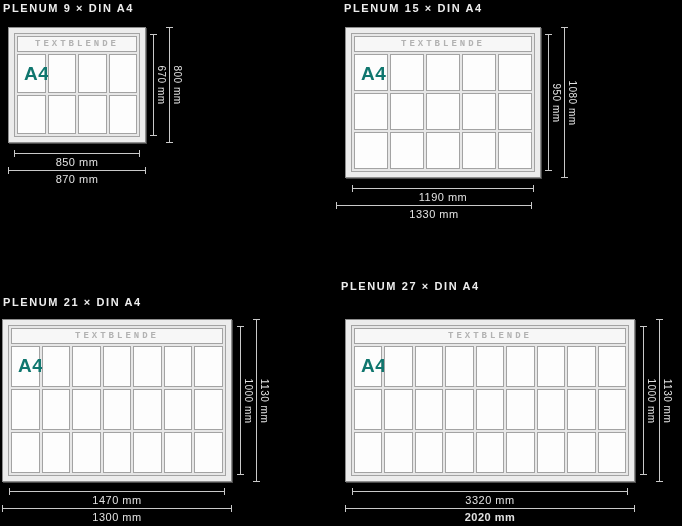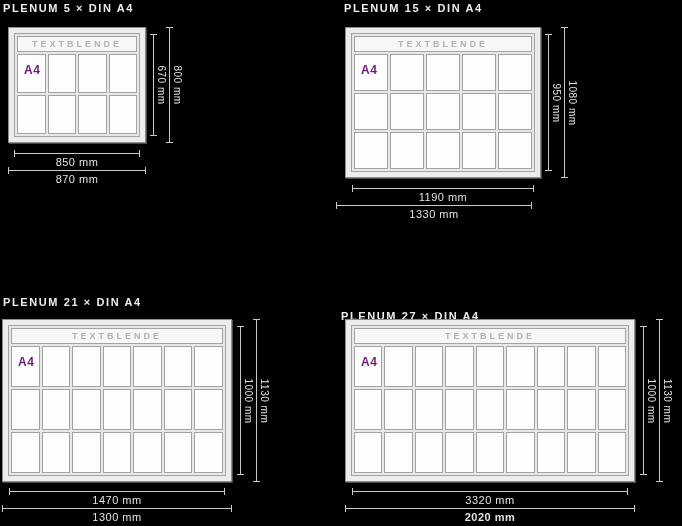--- a/index.html
+++ b/index.html
@@ -29,36 +29,36 @@
     padding:2px;gap:2px;
     box-sizing:border-box;
   }
   .textblende{
     height:16px;flex:0 0 16px;
     background:#f7f7f7;border:1px solid #a3a3a3;
     display:flex;align-items:center;justify-content:center;
     box-sizing:border-box;
   }
   .textblende span{
-    color:#b2b2b2;font-size:9px;font-weight:bold;letter-spacing:3px;
+    color:#b2b2b2;font-size:9px;font-weight:bold;letter-spacing:3px;font-family:Liberation Mono, monospace;
   }
   .grid{
     flex:1 1 auto;
     display:grid;
     grid-auto-rows:1fr;
     gap:2px;
   }
   .cell{
     background:#fdfdfd;border:1px solid #a3a3a3;
     box-sizing:border-box;
     position:relative;
   }
   .a4{
     position:absolute;left:6px;top:8px;
-    color:#701a75;font-size:12px;font-weight:bold;letter-spacing:0.5px;
+    color:#0f766e;font-size:19px;font-weight:bold;letter-spacing:0.5px;
   }
   
   .vdim{
     position:absolute;width:1px;background:#c9c9c9;
   }
   .vdim::before,.vdim::after{
     content:"";position:absolute;left:-3px;width:7px;height:1px;background:#c9c9c9;
   }
   .vdim::before{top:0;}
   .vdim::after{bottom:0;}
@@ -94,31 +94,31 @@
   .p2-hdim1{left:352px;top:188px;width:182px;}
   .p2-hdim2{left:336px;top:205px;width:196px;}
   
   .p3-title{left:3px;top:296px;}
   .p3-board{left:2px;top:319px;width:230px;height:163px;}
   .p3-vdim1{left:240px;top:326px;height:149px;}
   .p3-vdim2{left:256px;top:319px;height:163px;}
   .p3-hdim1{left:9px;top:491px;width:216px;}
   .p3-hdim2{left:2px;top:508px;width:230px;}
   
-  .p4-title{left:341px;top:280px;margin-top:30px;}
+  .p4-title{left:341px;top:280px;}
   .p4-board{left:345px;top:319px;width:290px;height:163px;}
   .p4-vdim1{left:643px;top:326px;height:149px;}
   .p4-vdim2{left:659px;top:319px;height:163px;}
   .p4-hdim1{left:352px;top:491px;width:276px;}
   .p4-hdim2{left:345px;top:508px;width:290px;font-weight:bold;}
 </style>
 </head>
 <body>
 
-<div class="panel-title p1-title">PLENUM 5 × DIN A4</div>
+<div class="panel-title p1-title">PLENUM 9 × DIN A4</div>
 <div class="board p1-board">
   <div class="board-inner">
     <div class="textblende">
       <span>TEXTBLENDE</span>
     </div>
     <div class="grid" style="grid-template-columns: repeat(4, 1fr);">
         <div class="cell">
           <span class="a4">A4</span>
         </div>
         <div class="cell"></div>

